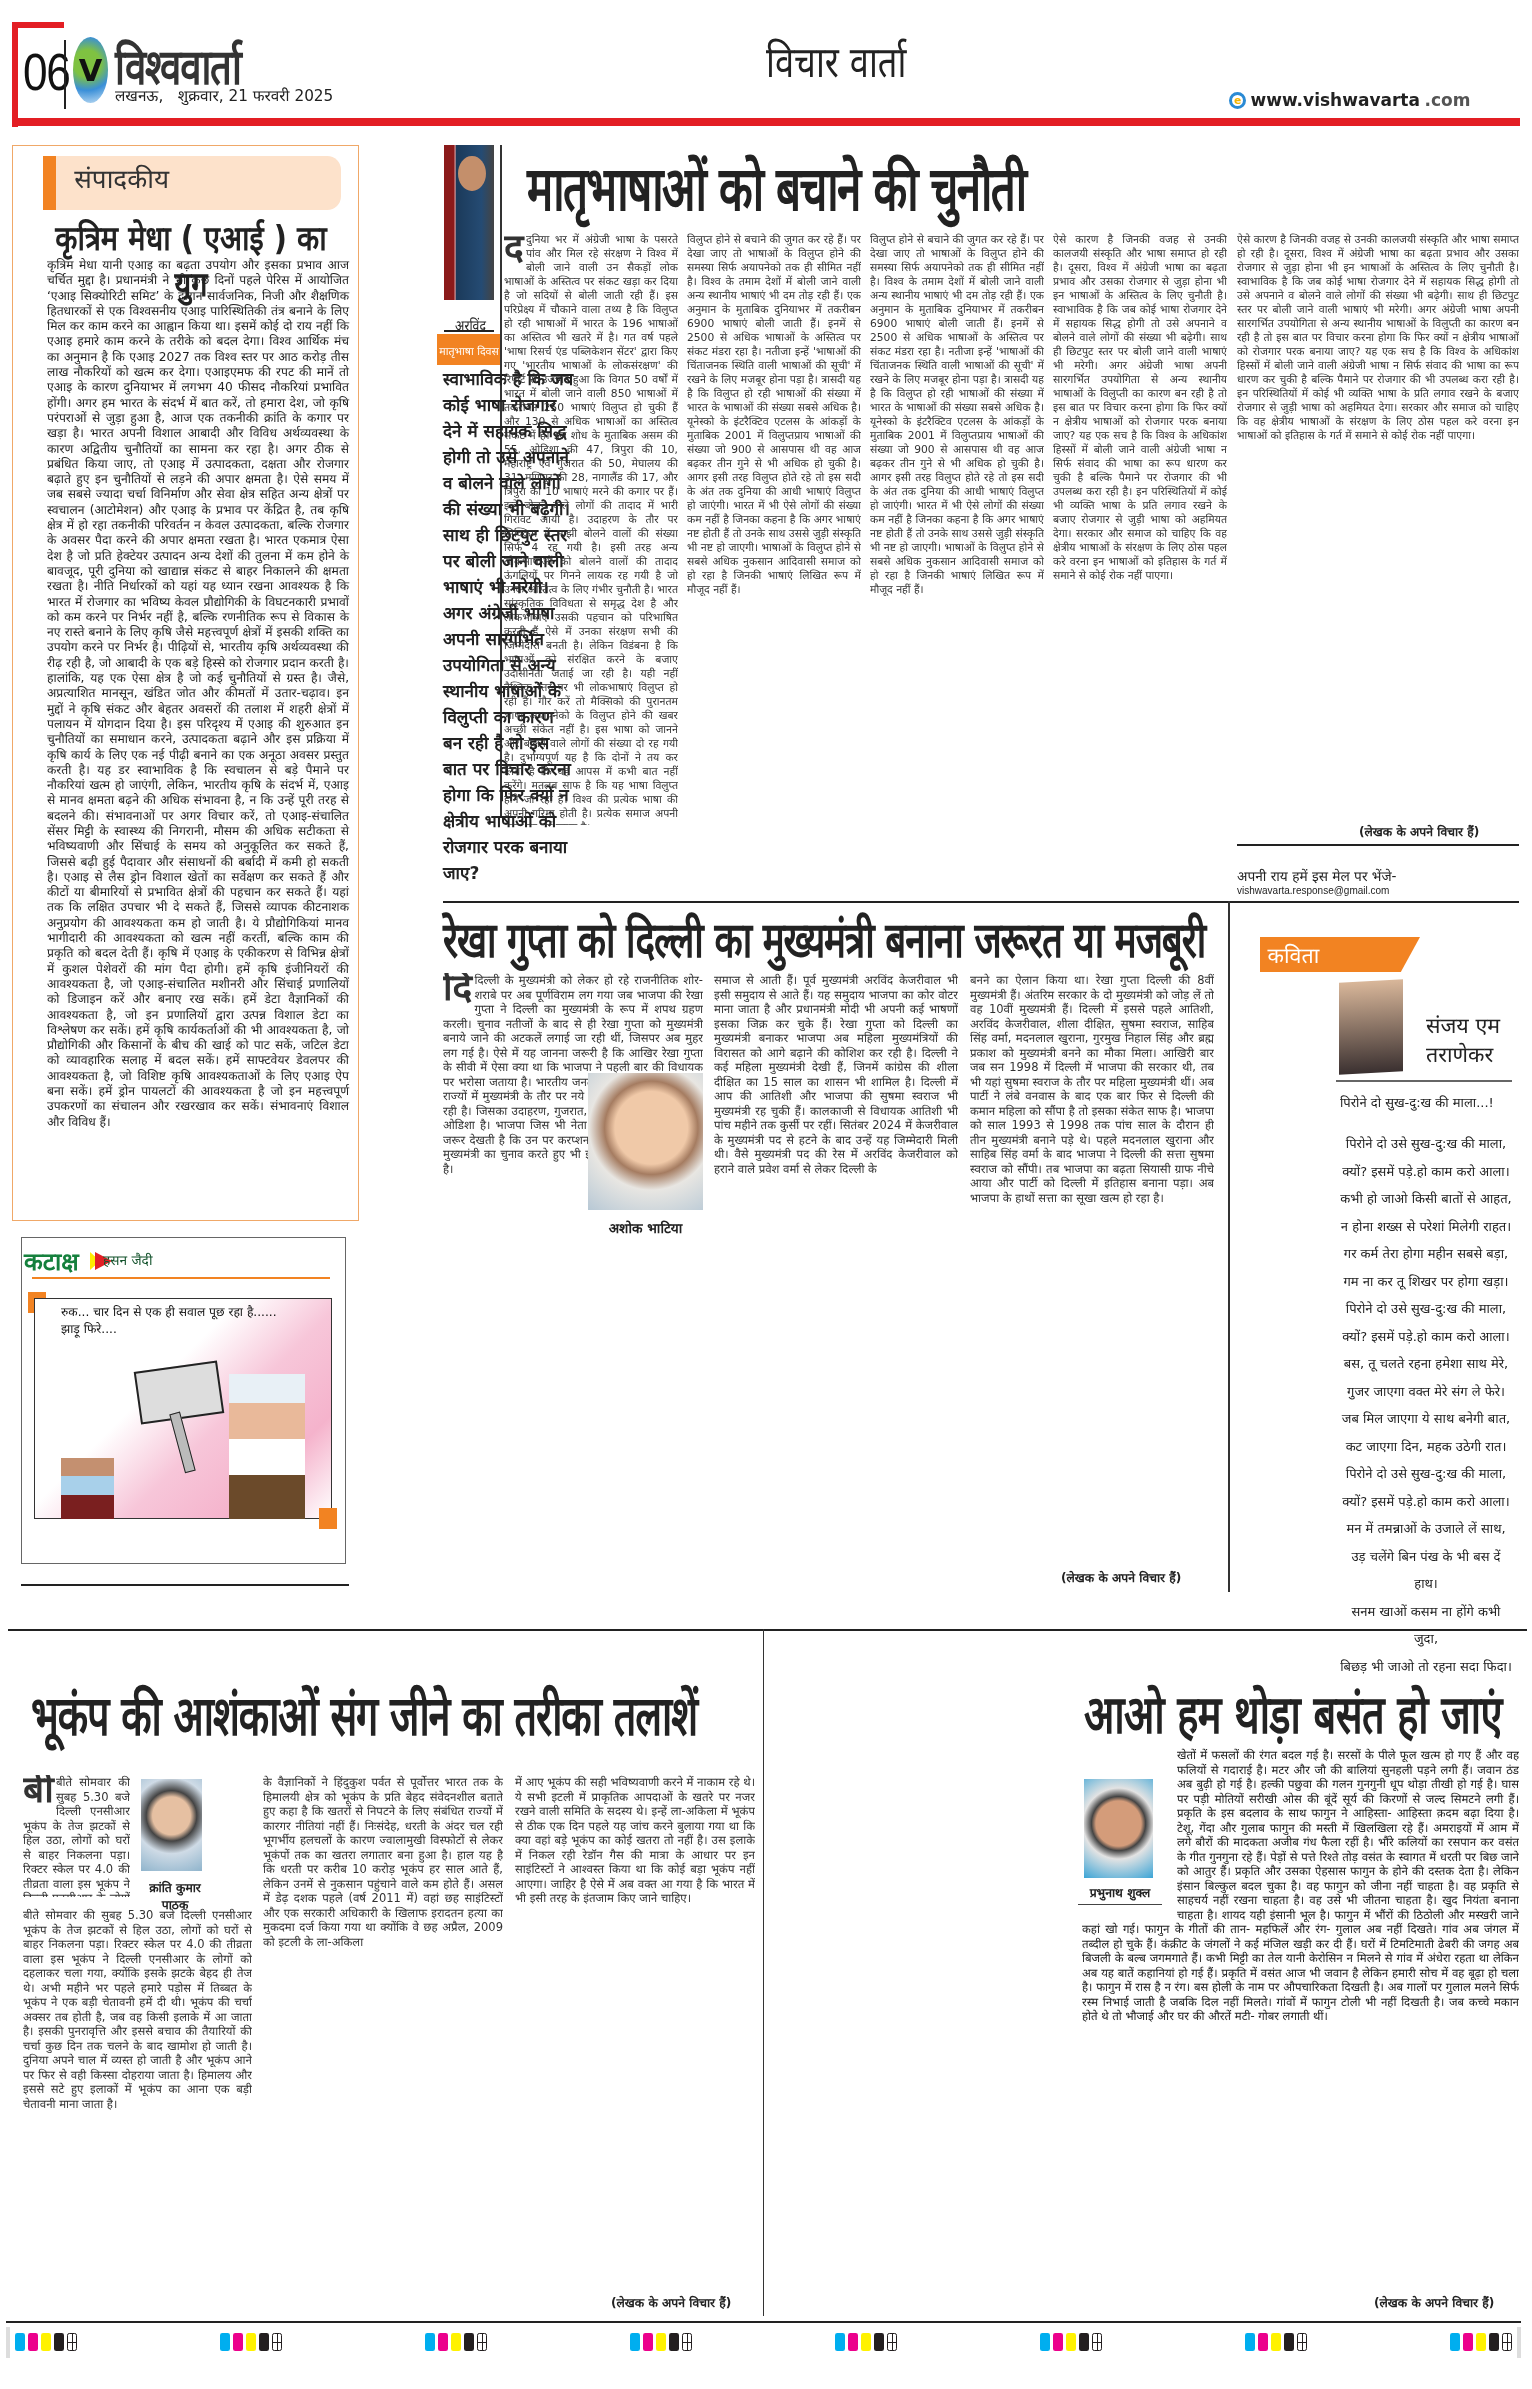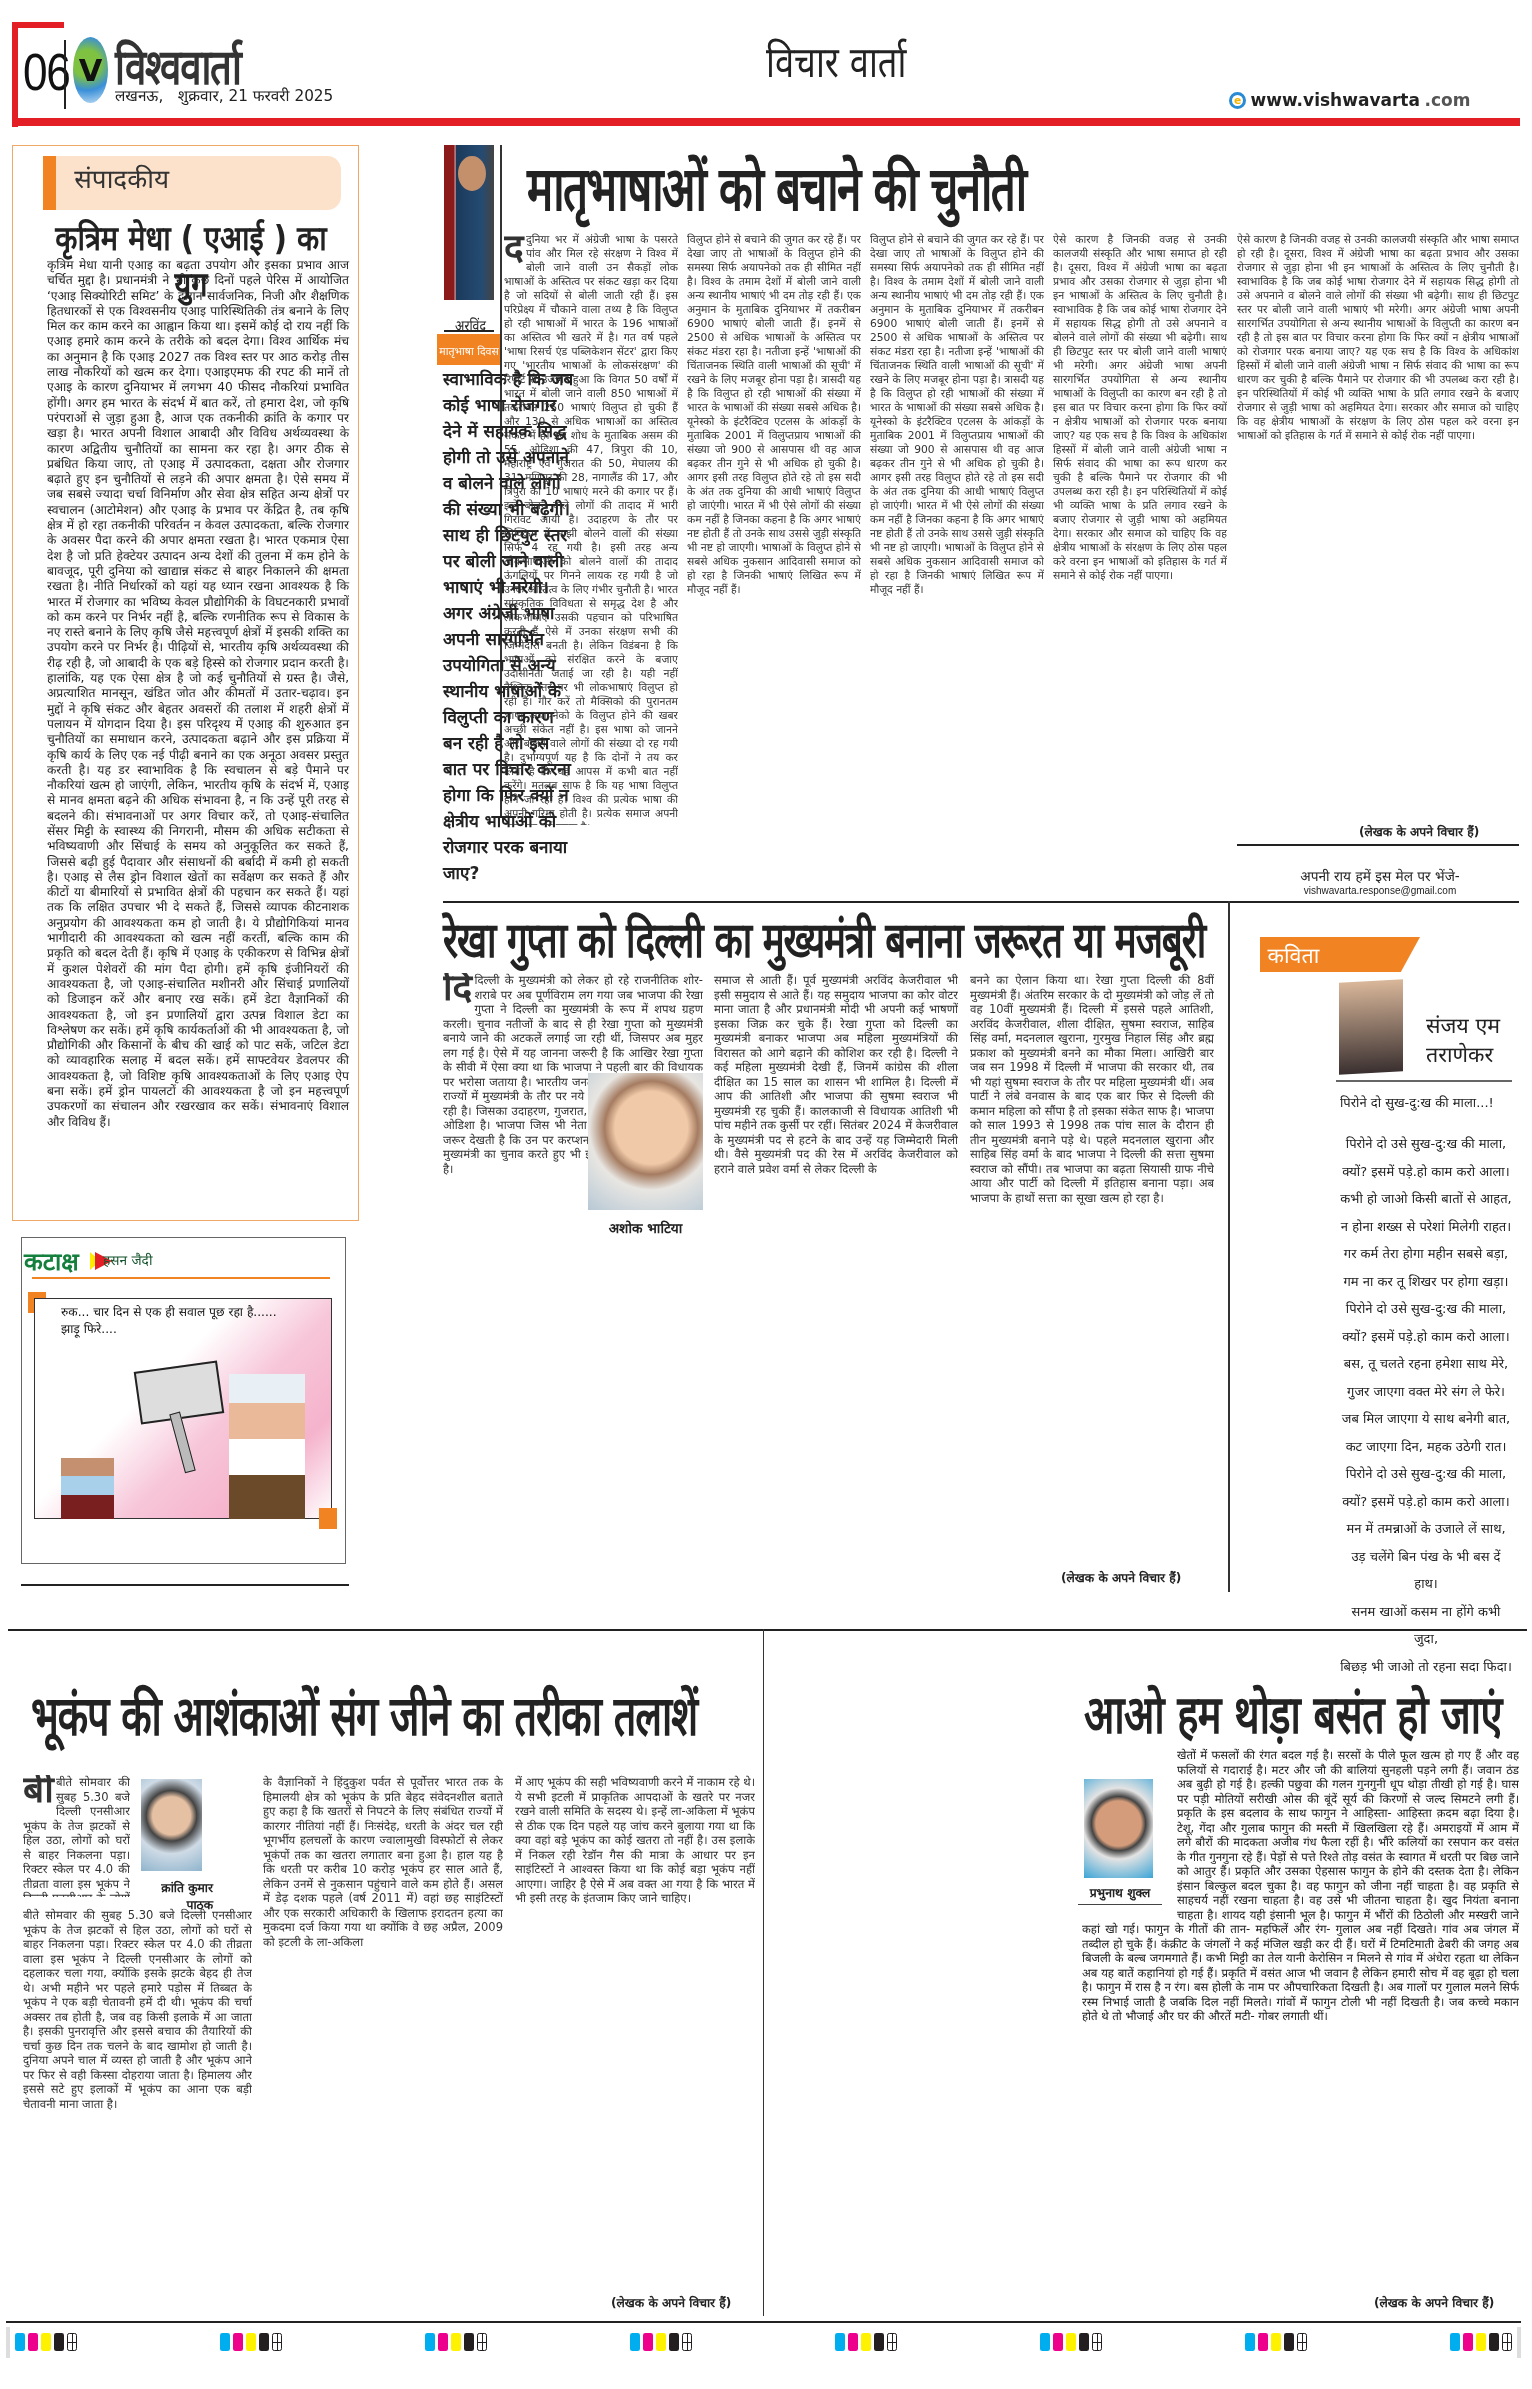--- a/index.html
+++ b/index.html
@@ -26,21 +26,21 @@
 .art1-photo{left:444px;top:145px;width:50px;height:155px;background:linear-gradient(90deg,#8b1a1a 0 20%,#d99 22%,#1b3a5a 25%,#254b73 75%,#444 100%)}
 .art1-face{left:458px;top:156px;width:27.5px;height:35px;border-radius:50%;background:#c48f6b}
 .art1-name{left:444px;top:315px;width:53px;font-size:15.3px;text-align:center;transform:scaleX(.8)}
 .art1-tag{left:437px;top:334px;width:64px;height:30.5px;background:#f28322;color:#fff;font-size:17px;text-align:center;line-height:30.5px;transform:scaleX(1)}
 .vrule{background:#333;width:1.5px}
 .art1-title{left:527px;top:145px;font-size:61px;font-weight:bold;color:#222;transform:scaleX(.72);transform-origin:left;letter-spacing:-2.3px}
 .pull{left:443px;top:366px;width:183px;font-size:21.4px;line-height:27.5px;font-weight:bold;color:#222}
 .txt{font-size:10.7px;line-height:14px;color:#333;text-align:justify}
 .byline-end{font-weight:bold;font-size:12.2px;text-align:left}
 .hr{height:1.5px;background:#222}
-.mail{left:1237px;top:866px;width:286px;text-align:center}
+.mail{left:1237px;top:866px;width:286px;}
 .mail .l1{font-size:13.7px}
 .mail .l2{font-size:10px;font-family:"Liberation Sans",sans-serif}
 
 .kav-tab{left:1260px;top:937px;width:160px;height:35px;background:#f28322;clip-path:polygon(0 0,100% 0,88% 100%,0 100%)}
 .kav-tab span{position:absolute;left:7.6px;top:3.1px;color:#fff;font-size:21.4px}
 .kav-photo{left:1339px;top:981px;width:64px;height:92px;background:linear-gradient(#d9b79a,#3a3030);transform:skewY(-3deg)}
 .kav-name{left:1426px;top:1011px;font-size:21.4px;line-height:29px;color:#222}
 .kav-rule{left:1336px;top:1080px;width:176px;height:1.5px;background:#666}
 .kav-title{left:1340px;top:1093px;font-size:13px;font-weight:normal;color:#222}
 .poem{left:1340px;top:1130px;width:172px;font-size:13px;line-height:27.5px;text-align:center;color:#222}
@@ -60,21 +60,21 @@
 .car-sq1{left:28px;top:1292px;width:18.3px;height:21.4px;background:#f28322}
 .car-sq2{left:319px;top:1508px;width:18.3px;height:21.4px;background:#f28322}
 
 .hammer{left:137px;top:1366px;width:84px;height:53px;background:#ddd;border:2.3px solid #222;transform:rotate(-8deg)}
 .handle{left:177px;top:1412px;width:10.7px;height:61px;background:#bbb;border:1.5px solid #222;transform:rotate(-15deg)}
 .man-big{left:229px;top:1374px;width:76px;height:145px;background:linear-gradient(#e8f0f6 0 20%,#e9b99a 20% 45%,#fff 45% 70%,#6b4a2a 70%)}
 .man-small{left:61px;top:1458px;width:53px;height:61px;background:linear-gradient(#c49070 0 30%,#a8d0ea 30% 60%,#7a1f1f 60%)}
 
 .art3-title{left:30.5px;top:1676px;font-size:55px;font-weight:bold;color:#222;transform:scaleX(.72);transform-origin:left;white-space:nowrap;letter-spacing:-1.5px}
 .art3-photo{left:141px;top:1779px;width:61px;height:92px;background:radial-gradient(circle at 50% 40%,#e6c0a2 0 30%,#444 40%,#cfdbe6 60%,#8fb4cc 100%)}
-.art3-name{left:137px;top:1879px;width:76px;text-align:right;font-size:12.2px;font-weight:bold}
+.art3-name{left:137px;top:1879px;width:76px;text-align:center;font-size:12.2px;font-weight:bold}
 
 .art4-title{left:1084px;top:1676px;font-size:53px;font-weight:bold;color:#222;transform:scaleX(.75);transform-origin:left;white-space:nowrap;letter-spacing:-0.8px}
 .art4-photo{left:1084px;top:1779px;width:69px;height:99px;background:radial-gradient(circle at 50% 45%,#d49c7a 0 35%,#444 42%,#e3e3e3 55%,#3aa4d6 100%)}
 .art4-name{left:1078px;top:1884px;width:84px;text-align:center;font-size:12.2px;font-weight:bold;border-bottom:1.5px solid #444;padding-bottom:3.1px}
 .art4-body{font-size:11.5px;line-height:14.5px;color:#222;text-align:justify}
 
 .regbar{left:6.1px;top:2327px;width:1515px;height:30.5px;display:flex;justify-content:space-between;align-items:center;padding:0 4.6px;border-left:4.6px solid #ddd;border-right:4.6px solid #ddd}
 .reg{display:flex;gap:2.3px}
 .reg i{display:block;width:10.7px;height:18.3px;border-radius:2.3px}
 .reg .c{background:#00aeef}.reg .m{background:#ec008c}.reg .y{background:#fff200}.reg .k{background:#231f20}

